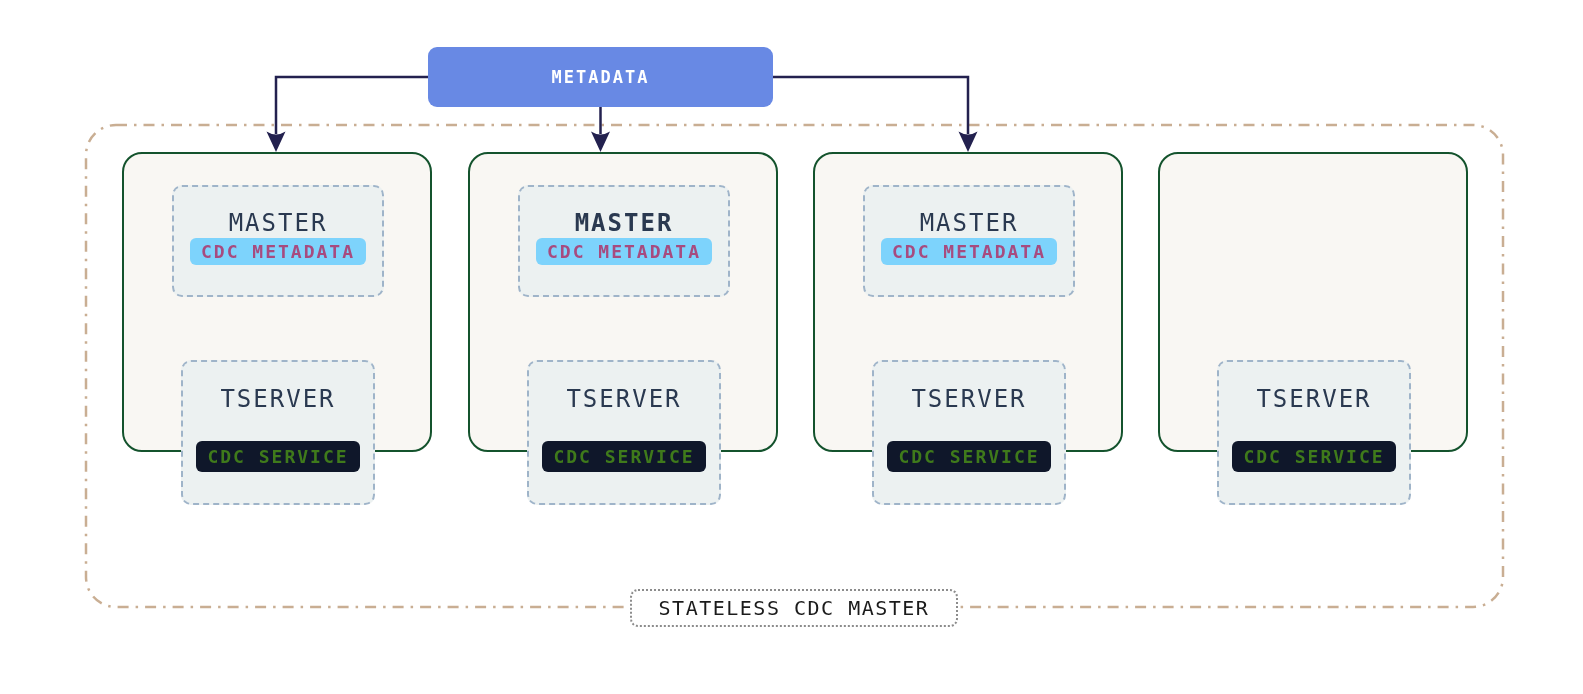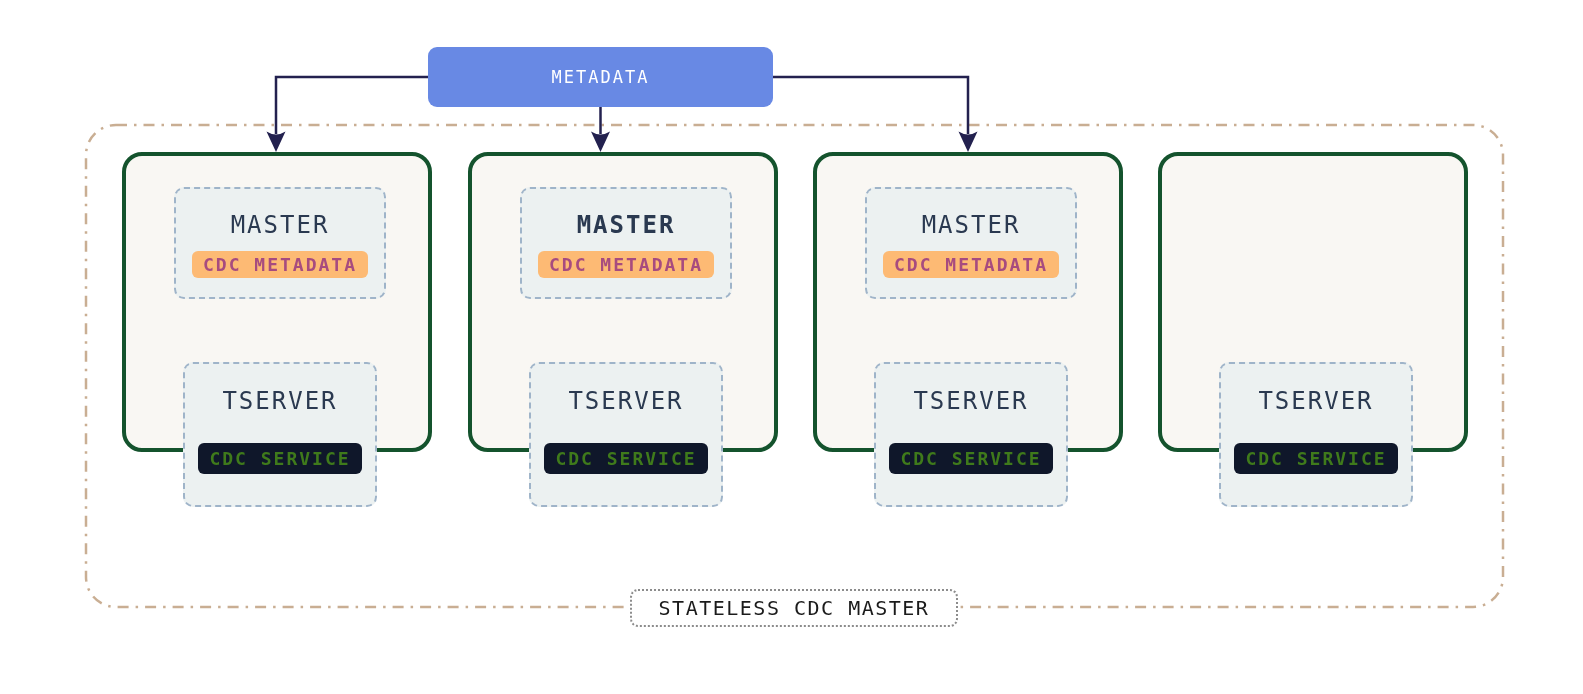--- a/index.html
+++ b/index.html
@@ -12,28 +12,28 @@
   .stage { position: absolute; left: 0; top: 0; width: 1583px; height: 694px; }
 
   
   .overlay-svg { position: absolute; left: 0; top: 0; z-index: 1; pointer-events: none; }
 
   
   .title-box {
     position: absolute; left: 428px; top: 47px; width: 345px; height: 60px;
     background: #6889E4; border-radius: 9px; z-index: 3;
     display: flex; flex-direction: column; justify-content: center; align-items: center;
-    color: #ffffff; font-weight: normal; font-size: 17px; line-height: 22px;
+    color: #ffffff; font-weight: bold; font-size: 17px; line-height: 22px;
     letter-spacing: 2px; text-align: center;
   }
 
   
   .node {
     position: absolute; top: 152px; width: 310px; height: 300px;
-    background: #F9F7F3; border: 4px solid #14532d; border-radius: 20px;
+    background: #F9F7F3; border: 2px solid #14532d; border-radius: 20px;
     z-index: 2;
   }
   .node-1 { left: 122px; }
   .node-2 { left: 468px; }
   .node-3 { left: 813px; }
   .node-4 { left: 1158px; }
 
   .inner-box {
     position: absolute; background: #ECF1F1;
     border: 2px dashed #9FB4C9; border-radius: 10px;
@@ -46,21 +46,21 @@
     font-size: 24px; line-height: 30px; letter-spacing: 2px;
     color: #2A3950; white-space: nowrap;
   }
   .inner-label.leader { font-weight: bold; }
 
   .badge {
     display: inline-block; white-space: nowrap;
     font-size: 18px; font-weight: bold; letter-spacing: 2px;
     border-radius: 6px;
   }
-  .badge-metadata { margin-top: 11px; padding: 3px 11px; color: #A74B7F; background: #fdba74; }
+  .badge-metadata { padding: 3px 11px; color: #A74B7F; background: #7dd3fc; }
   .badge-service  { margin-top: 27px; padding: 5px 11px; color: #3F7A1B; background: #0f172a; }
 
   
   .container-label {
     position: absolute; left: 630px; top: 589px; width: 328px; height: 38px;
     background: #ffffff; border: 2.5px dotted #8C8C8C; border-radius: 8px;
     display: flex; align-items: center; justify-content: center;
     font-size: 20px; letter-spacing: 1.5px; color: #1B1B1B; white-space: nowrap;
     z-index: 4;
   }

